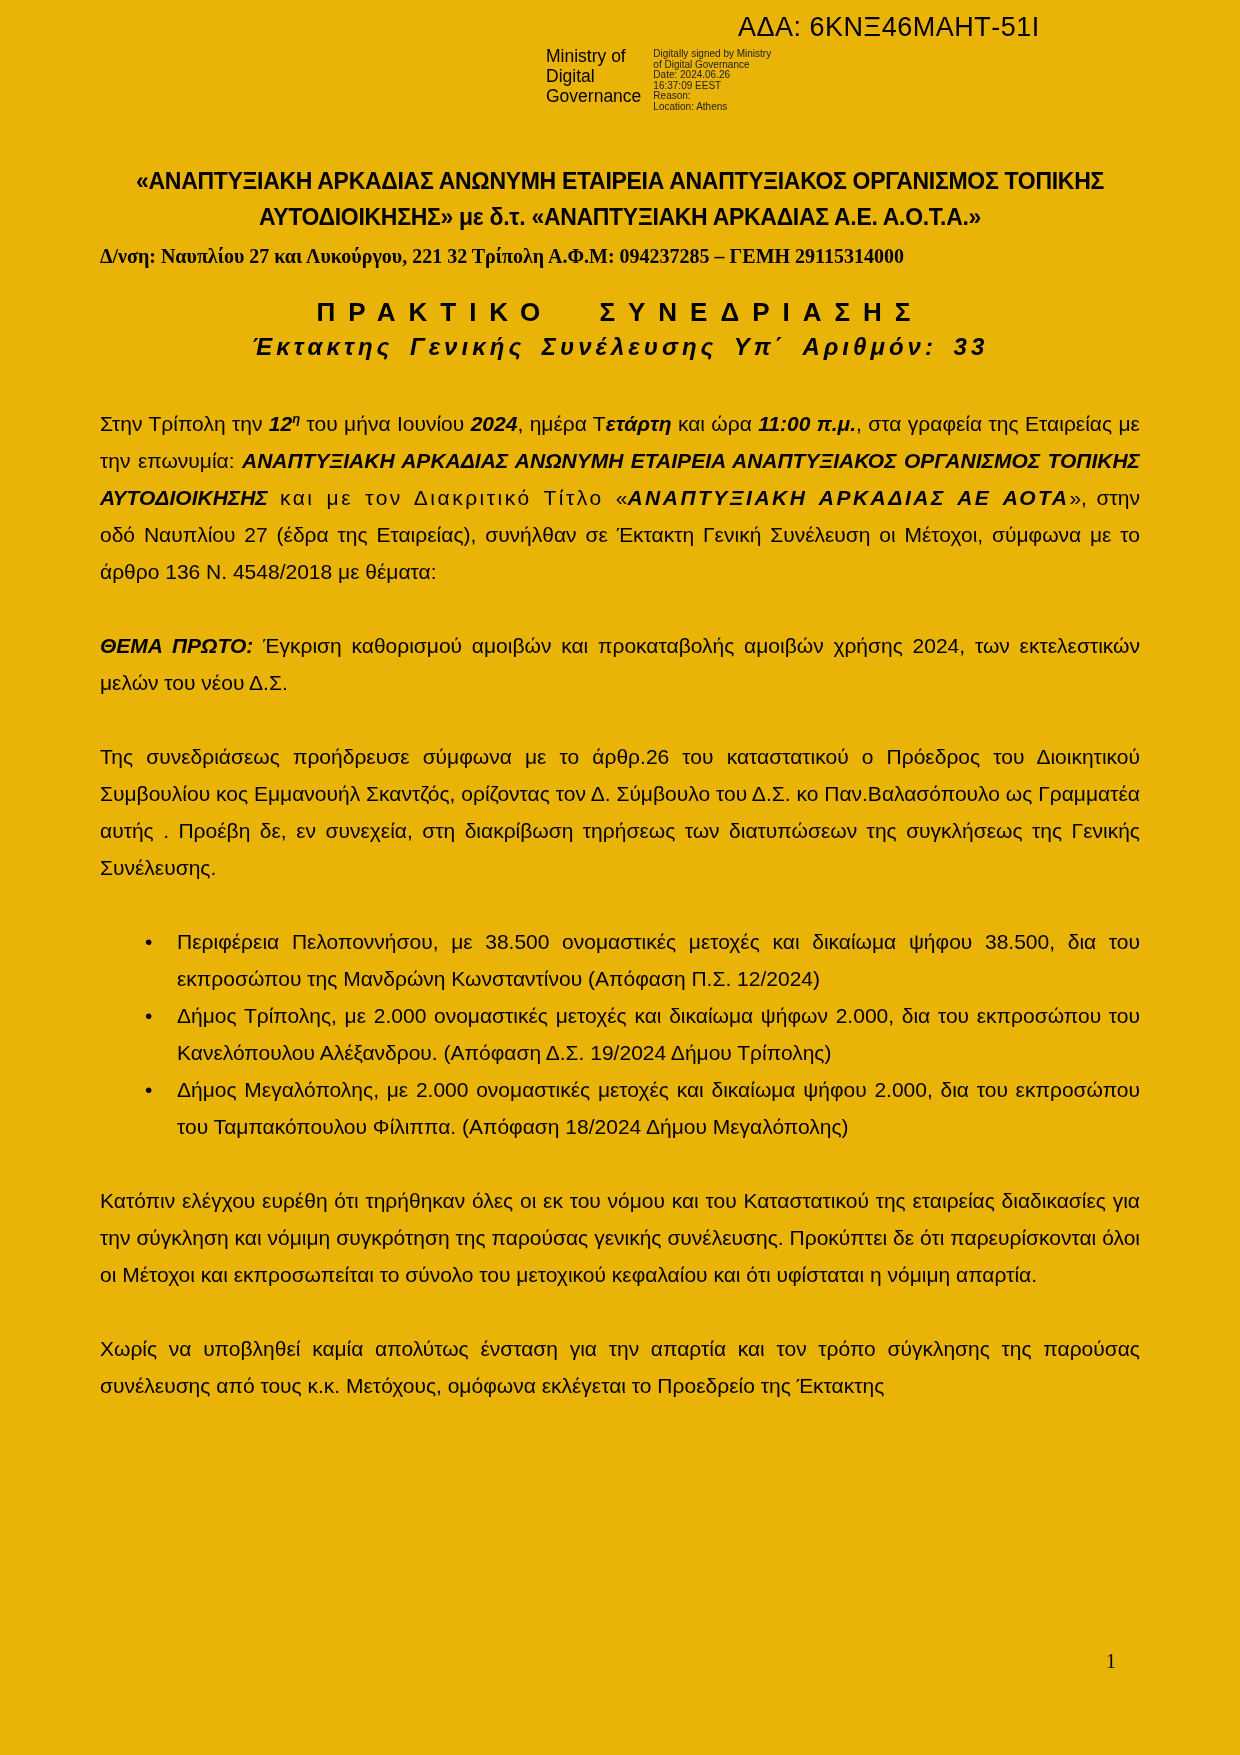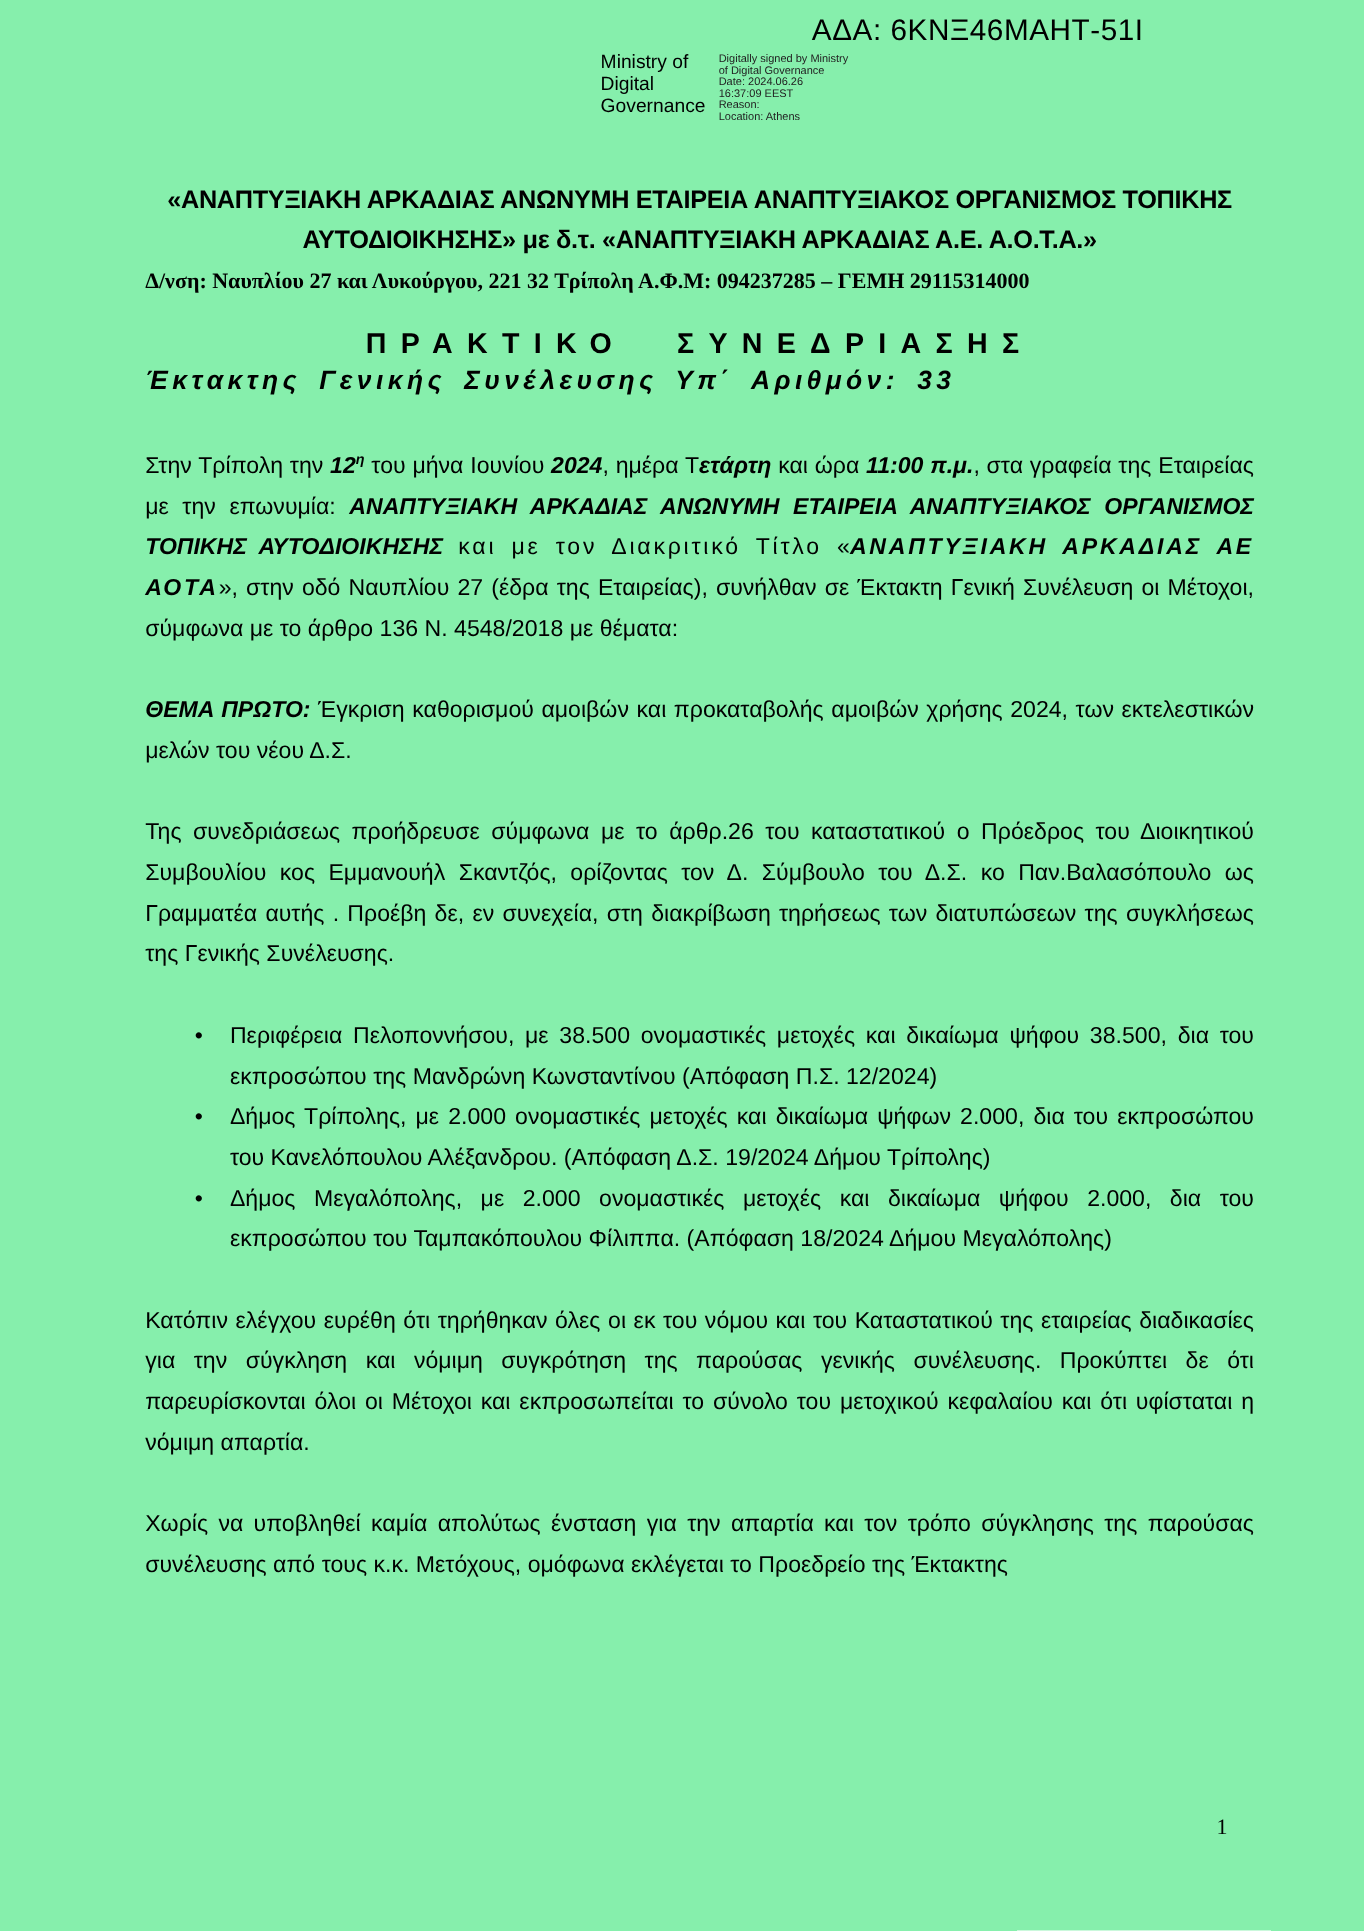--- a/index.html
+++ b/index.html
@@ -2,21 +2,21 @@
 <html lang="el"><head>
 <meta charset="utf-8">
 <style>
   * { margin: 0; padding: 0; box-sizing: border-box; }
   html, body { background: #ffffff; }
   .page {
     position: relative;
     width: 1240px;
     height: 1755px;
     margin: 0 auto;
-    background: #86efac;
+    background: #eab308;
     color: #000000;
     font-family: "Liberation Sans", sans-serif;
     overflow: hidden;
   }
   
   .ada {
     position: absolute;
     left: 738px;
     top: 12px;
     font-size: 27px;
@@ -37,21 +37,21 @@
     line-height: 20px;
     white-space: pre-line;
   }
   .sig-details {
     font-size: 10px;
     line-height: 10.5px;
     white-space: pre-line;
     padding-top: 3px;
     color: #222;
   }
-  .content { padding: 0 100px; margin-left: 32px; }
+  .content { padding: 0 100px; }
   .company {
     margin-top: 163px;
     text-align: center;
     font-weight: 700;
     font-size: 23px;
     line-height: 36px;
     letter-spacing: -0.3px;
   }
   .address {
     margin-top: 8px;
@@ -64,20 +64,21 @@
     margin-top: 28px;
     text-align: center;
     font-weight: 700;
     font-size: 26px;
     letter-spacing: 13px;
     word-spacing: 26px;
     white-space: nowrap;
   }
   .subtitle {
     margin-top: 5px;
+    text-align: center;
     font-weight: 700;
     font-style: italic;
     font-size: 24px;
     letter-spacing: 4px;
     word-spacing: 6px;
     white-space: nowrap;
   }
   .para {
     margin-top: 37px;
     font-size: 21px;

